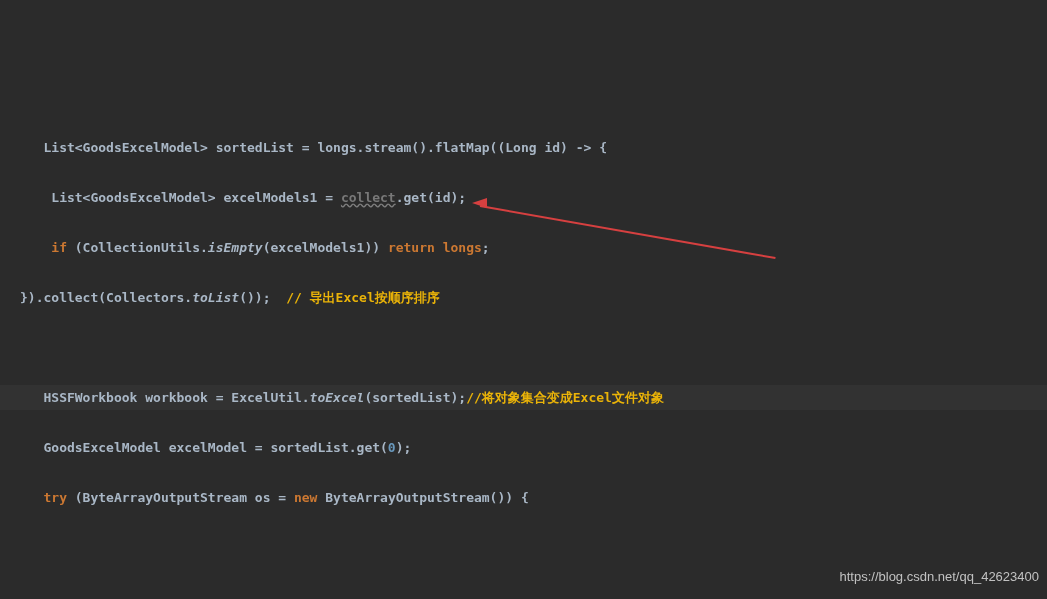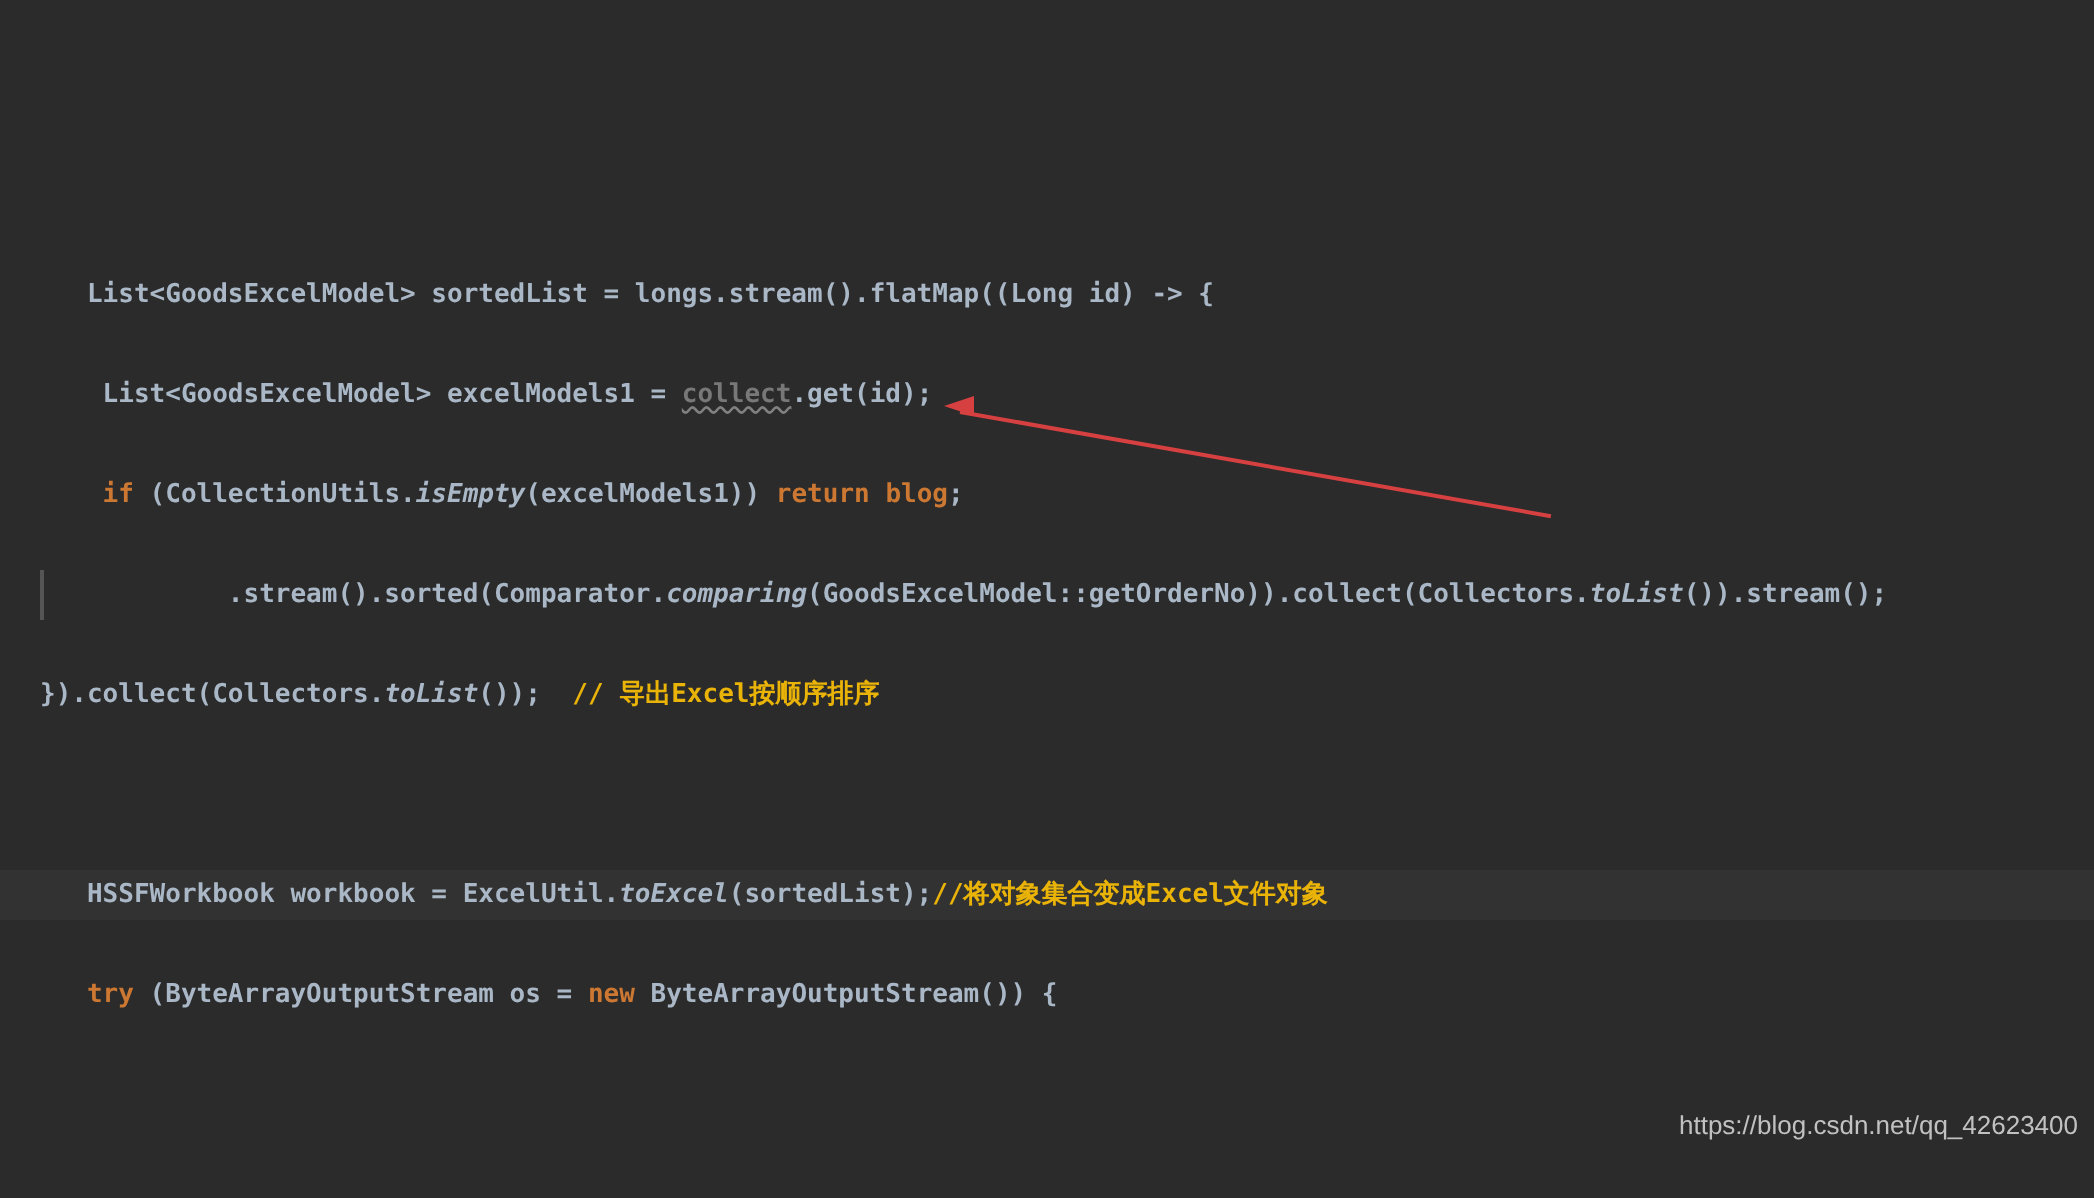--- a/index.html
+++ b/index.html
@@ -46,41 +46,41 @@
     }
     .arrow-head {
       position: absolute;
       width: 0; height: 0;
       border-top: 5px solid transparent;
       border-bottom: 5px solid transparent;
       border-right: 15px solid #d64040;
     }
     .watermark {
       position: absolute;
-      bottom: 24px;
+      bottom: 10px;
       right: 8px;
       color: #dcdcdc;
       font-family: Arial, sans-serif;
       font-size: 13px;
       opacity: 0.85;
     }
   </style>
 </head>
 <body>
 
 
 
 <div class="code-area">
 <div class="line">   <span>List&lt;GoodsExcelModel&gt; sortedList = longs.stream().flatMap((Long id) -&gt; {</span></div>
 <div class="line"><span>    List&lt;GoodsExcelModel&gt; excelModels1 = </span><span class="underline grey-text">collect</span><span>.get(id);</span></div>
-<div class="line"><span class="keyword">    if</span><span> (CollectionUtils.</span><span class="static">isEmpty</span><span>(excelModels1)) </span><span class="keyword">return </span><span class="keyword">blog</span><span>;</span></div>
-<div class="line"><span class="gutter-bar"></span><span>            .stream().sorted(Comparator.</span><span class="static">comparing</span><span>(GoodsExcelModel::getOrderNo)).collect(Collectors.</span><span class="static">toList</span><span>()).stream();</span></div>
+<div class="line"><span class="keyword">    if</span><span> (CollectionUtils.</span><span class="static">isEmpty</span><span>(excelModels1)) </span><span class="keyword">return </span><span class="keyword">longs</span><span>;</span></div>
 <div class="line"><span>}).collect(Collectors.</span><span class="static">toList</span><span>());  </span><span class="comment">// 导出Excel按顺序排序</span></div>
 <div class="line"> </div>
 <div class="line highlight-line">   <span>HSSFWorkbook workbook = ExcelUtil.</span><span class="static">toExcel</span><span>(sortedList);</span><span class="comment">//将对象集合变成Excel文件对象</span></div>
+<div class="line">   <span>GoodsExcelModel excelModel = sortedList.get(</span><span class="number">0</span><span>);</span></div>
 <div class="line">   <span class="keyword">try</span><span> (ByteArrayOutputStream os = </span><span class="keyword">new</span><span> ByteArrayOutputStream()) {</span></div>
 
 
 
 
 
 
 
 
 

